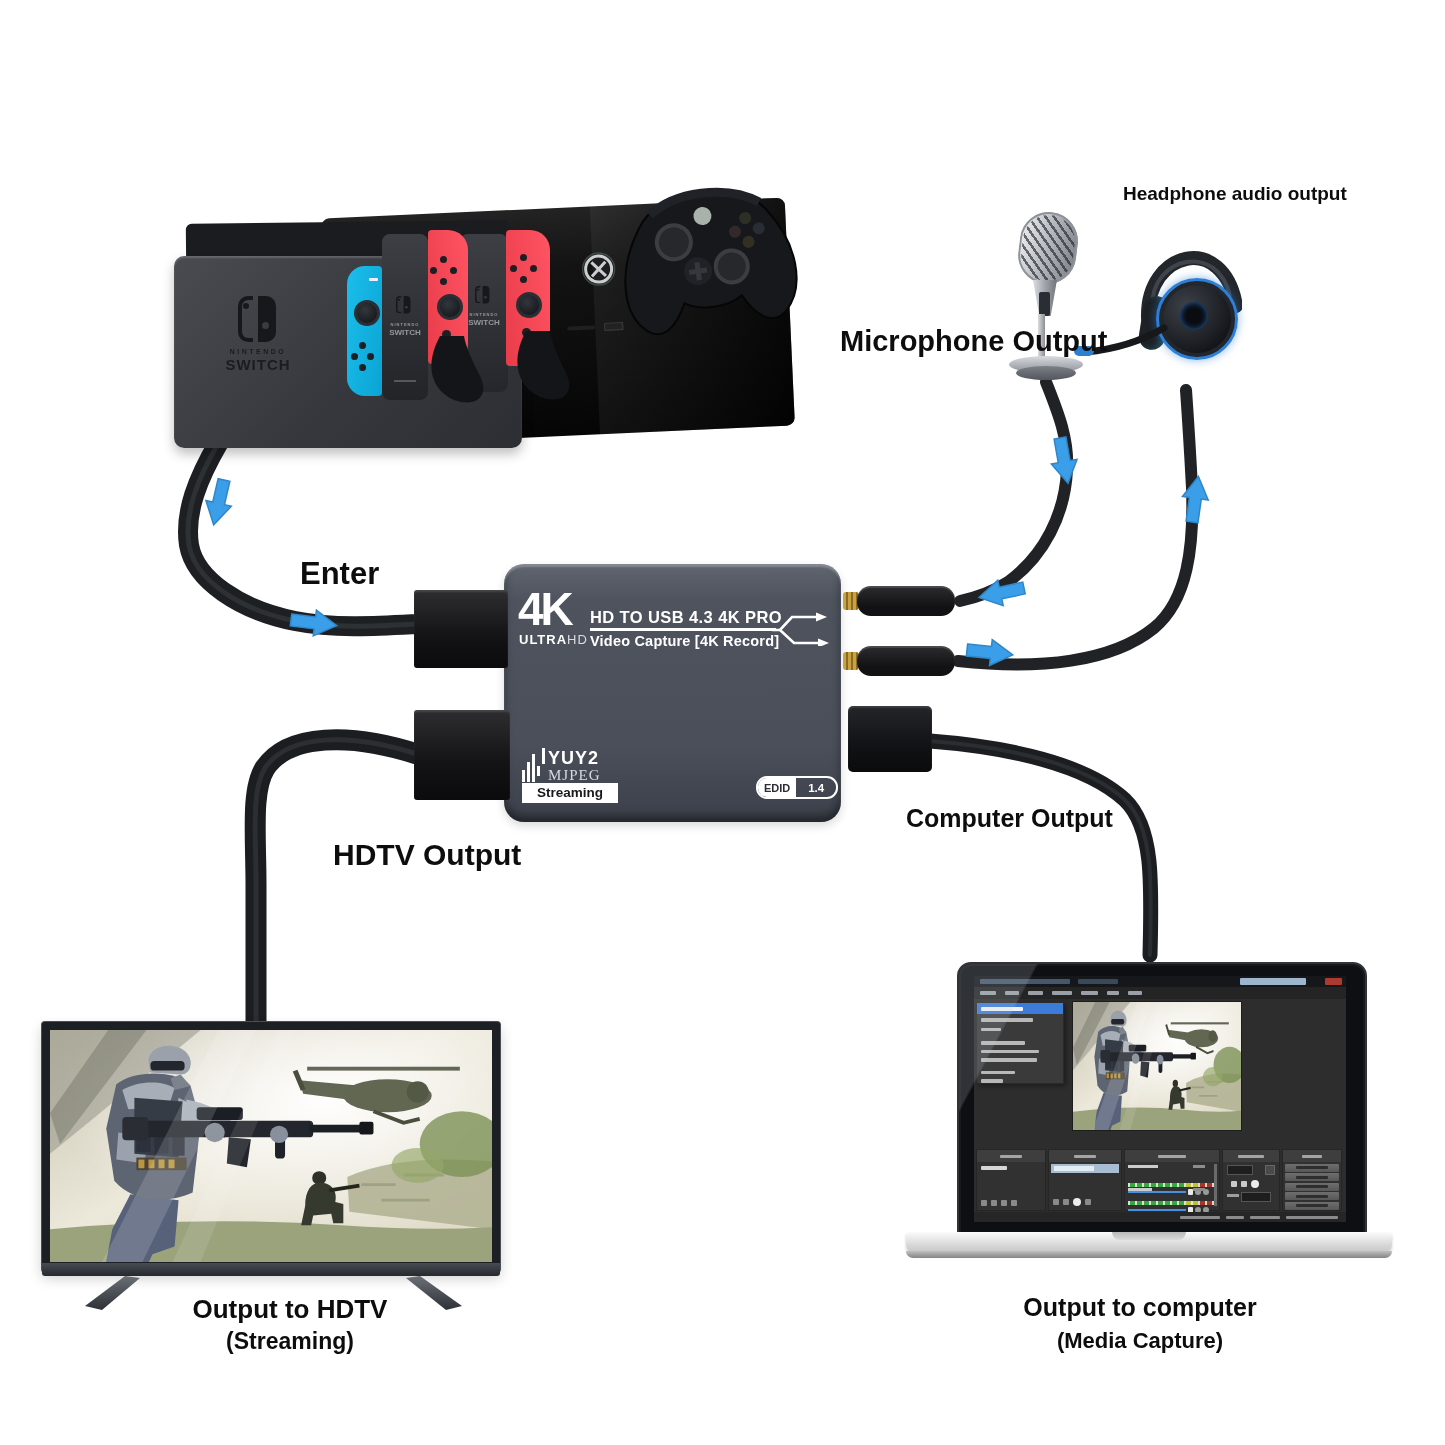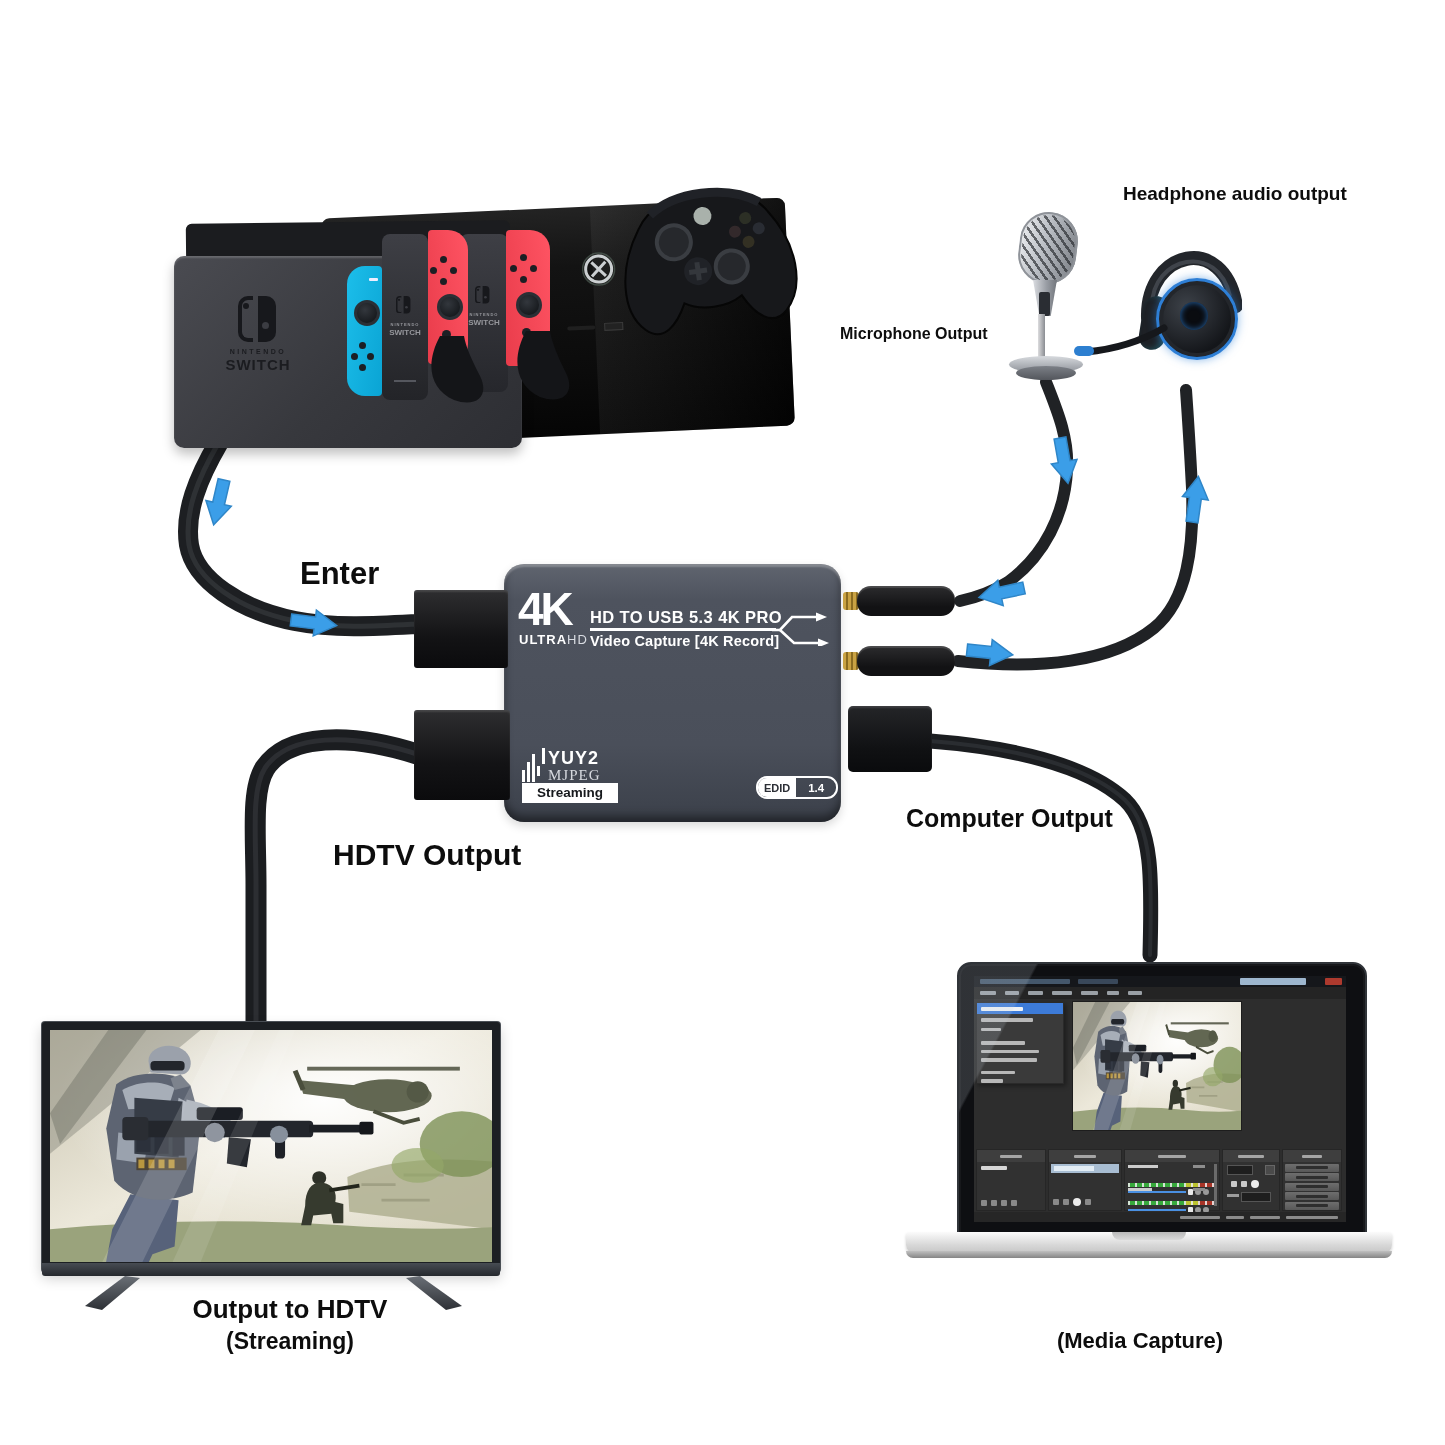--- a/index.html
+++ b/index.html
@@ -529,21 +529,21 @@
     <div class="lap-glare"></div>
   </div>
   <div class="lap-base">
       <div class="lap-notch"></div>
     </div>
   <div class="lap-lip"></div>
 
   <div class="device">
     <div class="dev-4k">4K</div>
     <div class="dev-ultra"><span>ULTRA</span><span class="thin">HD</span></div>
-    <div class="dev-l1">HD TO USB 5.3 4K PRO</div>
+    <div class="dev-l1">HD TO USB 4.3 4K PRO</div>
     <div class="dev-rule"></div>
     <div class="dev-l2">Video Capture [4K Record]</div>
     <svg class="abs" style="left:266px;top:42px" width="64" height="40">
       <g stroke="#ffffff" stroke-width="2.6" fill="none">
         <path d="M2,24 L10,24 L22,11 L46,11"></path>
         <path d="M10,24 L24,37 L48,37"></path>
       </g>
       <polygon points="46,6.5 57,11 46,15.5" fill="#ffffff"></polygon>
       <polygon points="48,32.5 59,37 48,41.5" fill="#ffffff"></polygon>
     </svg>
@@ -578,21 +578,22 @@
       <polygon transform="translate(224,480) rotate(103)" points="0,-6 24,-6 24,-13 46,0 24,13 24,6 0,6"></polygon>
       <polygon transform="translate(291,620) rotate(7)" points="0,-6 24,-6 24,-13 46,0 24,13 24,6 0,6"></polygon>
       <polygon transform="translate(1060,438) rotate(80)" points="0,-6 24,-6 24,-13 46,0 24,13 24,6 0,6"></polygon>
       <polygon transform="translate(1024,588) rotate(168)" points="0,-6 24,-6 24,-13 46,0 24,13 24,6 0,6"></polygon>
       <polygon transform="translate(967,650) rotate(6)" points="0,-6 24,-6 24,-13 46,0 24,13 24,6 0,6"></polygon>
       <polygon transform="translate(1192,522) rotate(-82)" points="0,-6 24,-6 24,-13 46,0 24,13 24,6 0,6"></polygon>
     </g>
   </svg>
 
   <div class="lbl" style="left:300px;top:556px;font-size:31px">Enter</div>
-  <div class="lbl" style="left:840px;top:325px;font-size:16px">Microphone Output</div>
+  <div class="lbl" style="left:840px;top:325px;font-size:29px">Microphone Output</div>
   <div class="lbl" style="left:1123px;top:183px;font-size:19px">Headphone audio output</div>
   <div class="lbl" style="left:333px;top:838px;font-size:30px">HDTV Output</div>
   <div class="lbl" style="left:906px;top:804px;font-size:25px">Computer Output</div>
   <div class="lbl" style="left:120px;top:1328px;width:340px;text-align:center;font-size:23px">(Streaming)</div>
   <div class="lbl" style="left:120px;top:1294px;width:340px;text-align:center;font-size:26px">Output to HDTV</div>
+  <div class="lbl" style="left:980px;top:1293px;width:320px;text-align:center;font-size:25px">Output to computer</div>
   <div class="lbl" style="left:980px;top:1328px;width:320px;text-align:center;font-size:22px">(Media Capture)</div>
 
 </div>
 
 </body></html>

